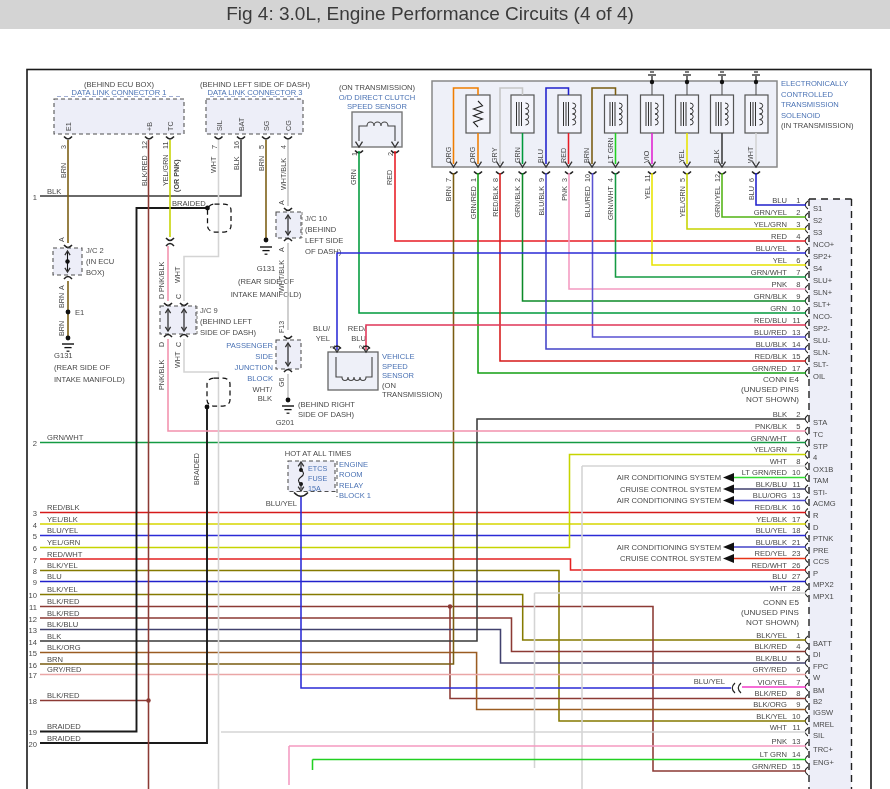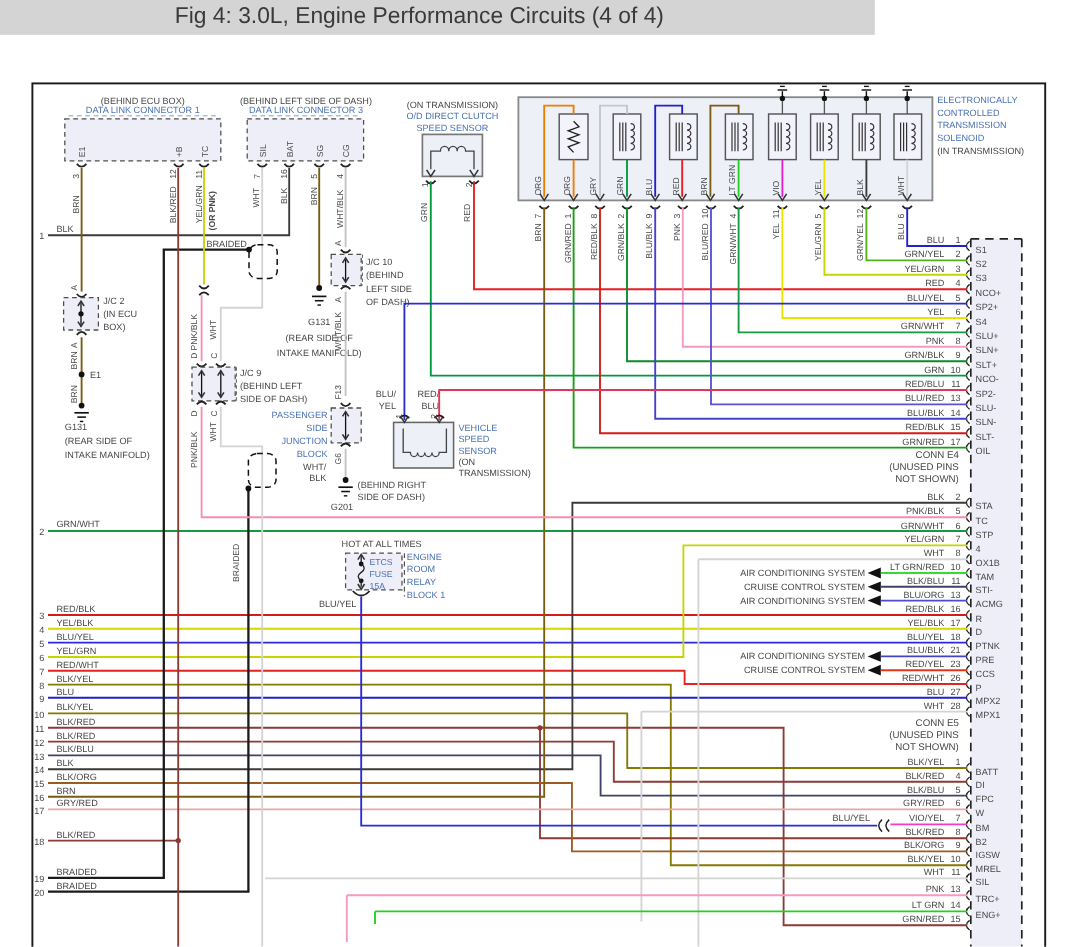--- a/index.html
+++ b/index.html
@@ -1,14 +1,14 @@
 <!DOCTYPE html>
 <html><head><meta charset="utf-8"><style>
 html,body{margin:0;padding:0;background:#fff;width:890px;height:789px;overflow:hidden}
-.hdr{position:absolute;left:0;top:0;width:729px;height:29px;background:#d4d4d4;box-sizing:border-box;padding-right:30px;
+.hdr{position:absolute;left:0;top:0;width:890px;height:29px;background:#d4d4d4;box-sizing:border-box;padding-right:30px;
 font-family:"Liberation Sans",sans-serif;font-size:19px;color:#3a3a3a;text-align:center;line-height:28px}
 svg{position:absolute;left:0;top:0}
 text{font-family:"Liberation Sans",sans-serif}
 </style></head><body>
 <div class="hdr">Fig 4: 3.0L, Engine Performance Circuits (4 of 4)</div>
 <svg width="890" height="789" viewBox="0 0 890 789" font-family="Liberation Sans, sans-serif">
     <rect x="27" y="69.5" width="844" height="727" fill="none" stroke="#1a1a1a" stroke-width="1.6"></rect>
     <rect x="809" y="199" width="42.5" height="590" fill="#edeef8"></rect>
     <line x1="809" y1="199" x2="809" y2="789" stroke="#222" stroke-width="1.4" stroke-dasharray="7,5"></line>
     <line x1="851.5" y1="199" x2="851.5" y2="789" stroke="#222" stroke-width="1.4" stroke-dasharray="7,5"></line>

